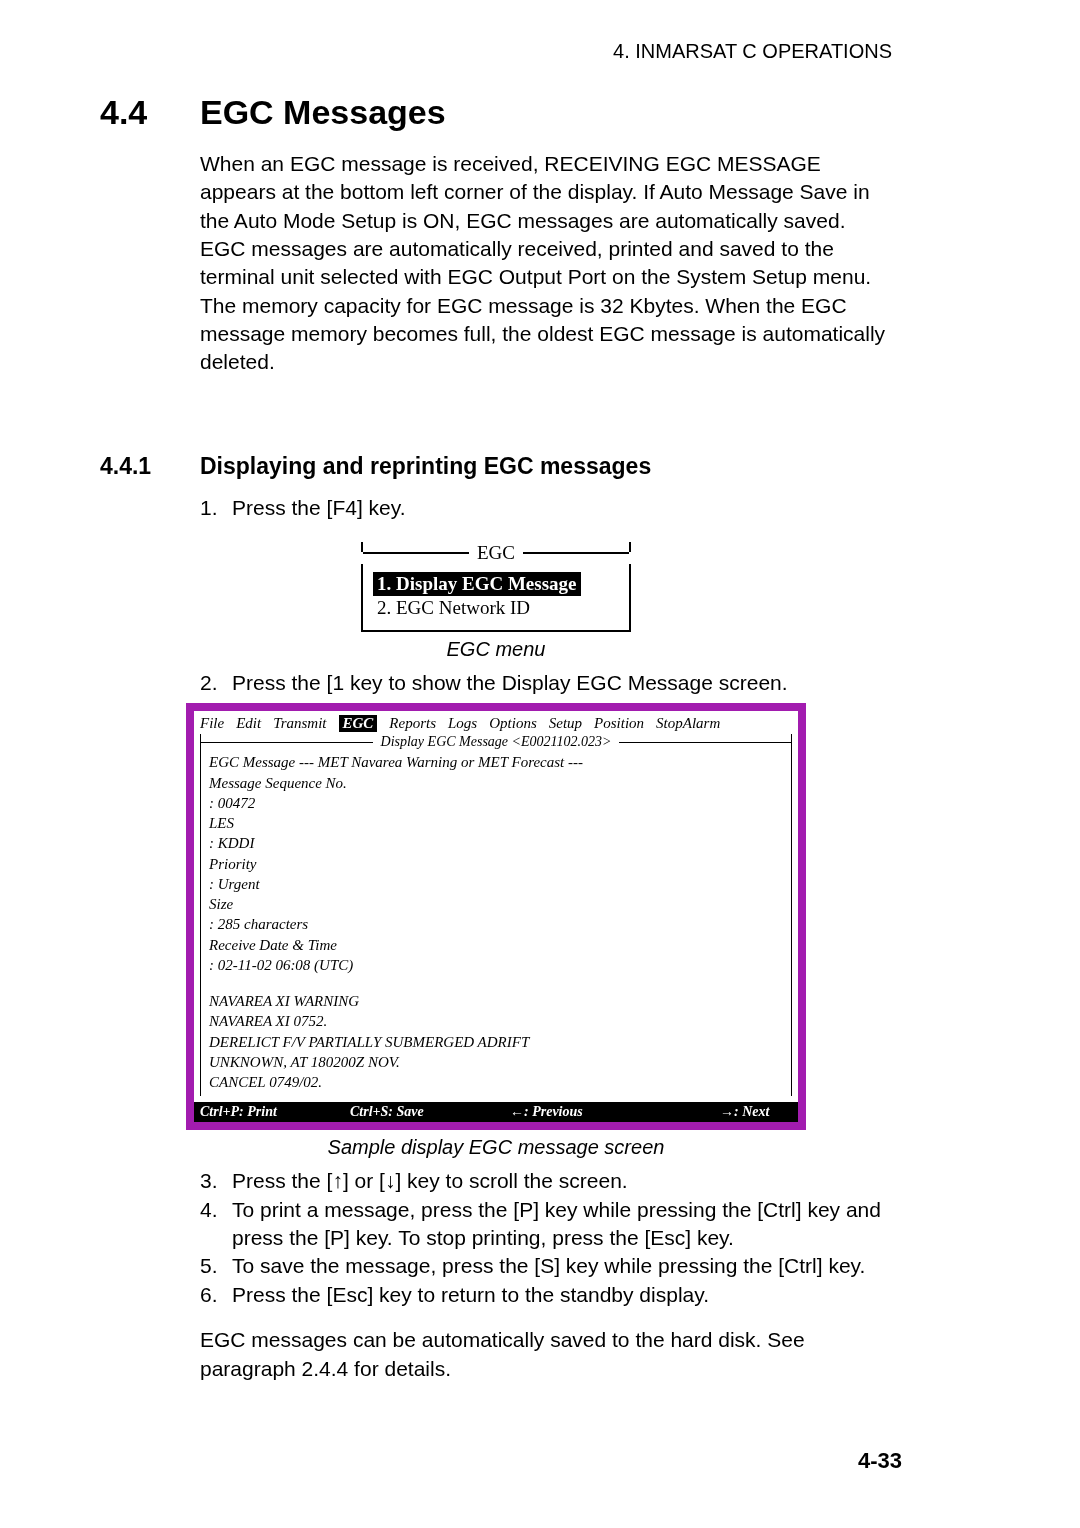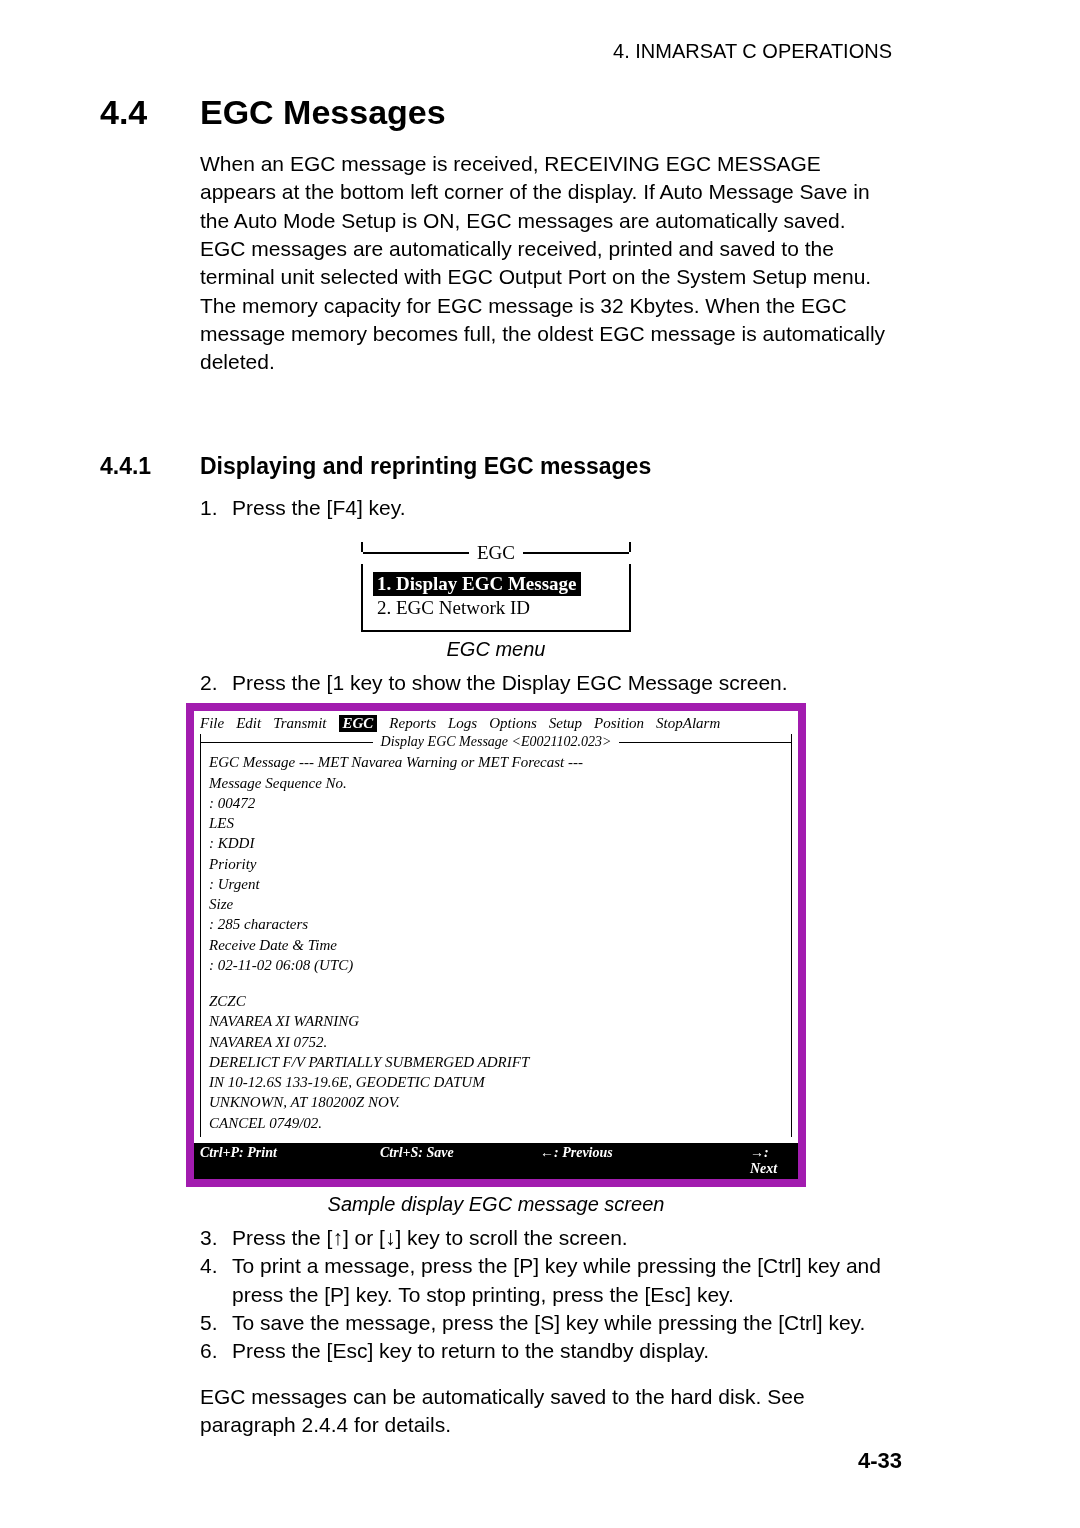--- a/index.html
+++ b/index.html
@@ -150,21 +150,21 @@
   .spacer { height: 16px; }
   .footer-bar {
     background: #000;
     color: #fff;
     font-weight: bold;
     padding: 2px 6px;
     display: flex;
     font-size: 14px;
   }
   .footer-bar .seg1 { width: 150px; }
-  .footer-bar .seg2 { width: 160px; margin-left: 30px; }
+  .footer-bar .seg2 { width: 160px; }
   .footer-bar .seg3 { width: 170px; }
   .footer-bar .seg4 { flex:1; text-align:left; padding-left: 40px; }
 
   .page-num {
     position: absolute;
     bottom: 54px;
     right: 90px;
     font-weight: bold;
     font-size: 22px;
   }
@@ -249,25 +249,23 @@
         </div>
         <div class="kv">
           <span class="k">Size</span>
           <span class="v">285 characters</span>
         </div>
         <div class="kv">
           <span class="k">Receive Date &amp; Time</span>
           <span class="v">02-11-02  06:08  (UTC)</span>
         </div>
         <div class="spacer"></div>
-        <div>ZCZC</div>
         <div>NAVAREA XI WARNING</div>
         <div>NAVAREA XI  0752.</div>
         <div>DERELICT F/V PARTIALLY SUBMERGED ADRIFT</div>
-        <div>IN 10-12.6S 133-19.6E, GEODETIC DATUM</div>
         <div>UNKNOWN, AT 180200Z NOV.</div>
         <div>CANCEL 0749/02.</div>
       </div>
     </div>
 
     <div class="footer-bar">
       <span class="seg1">Ctrl+P: Print</span>
       <span class="seg2">Ctrl+S: Save</span>
       <span class="seg3">←: Previous</span>
       <span class="seg4">→: Next</span>

